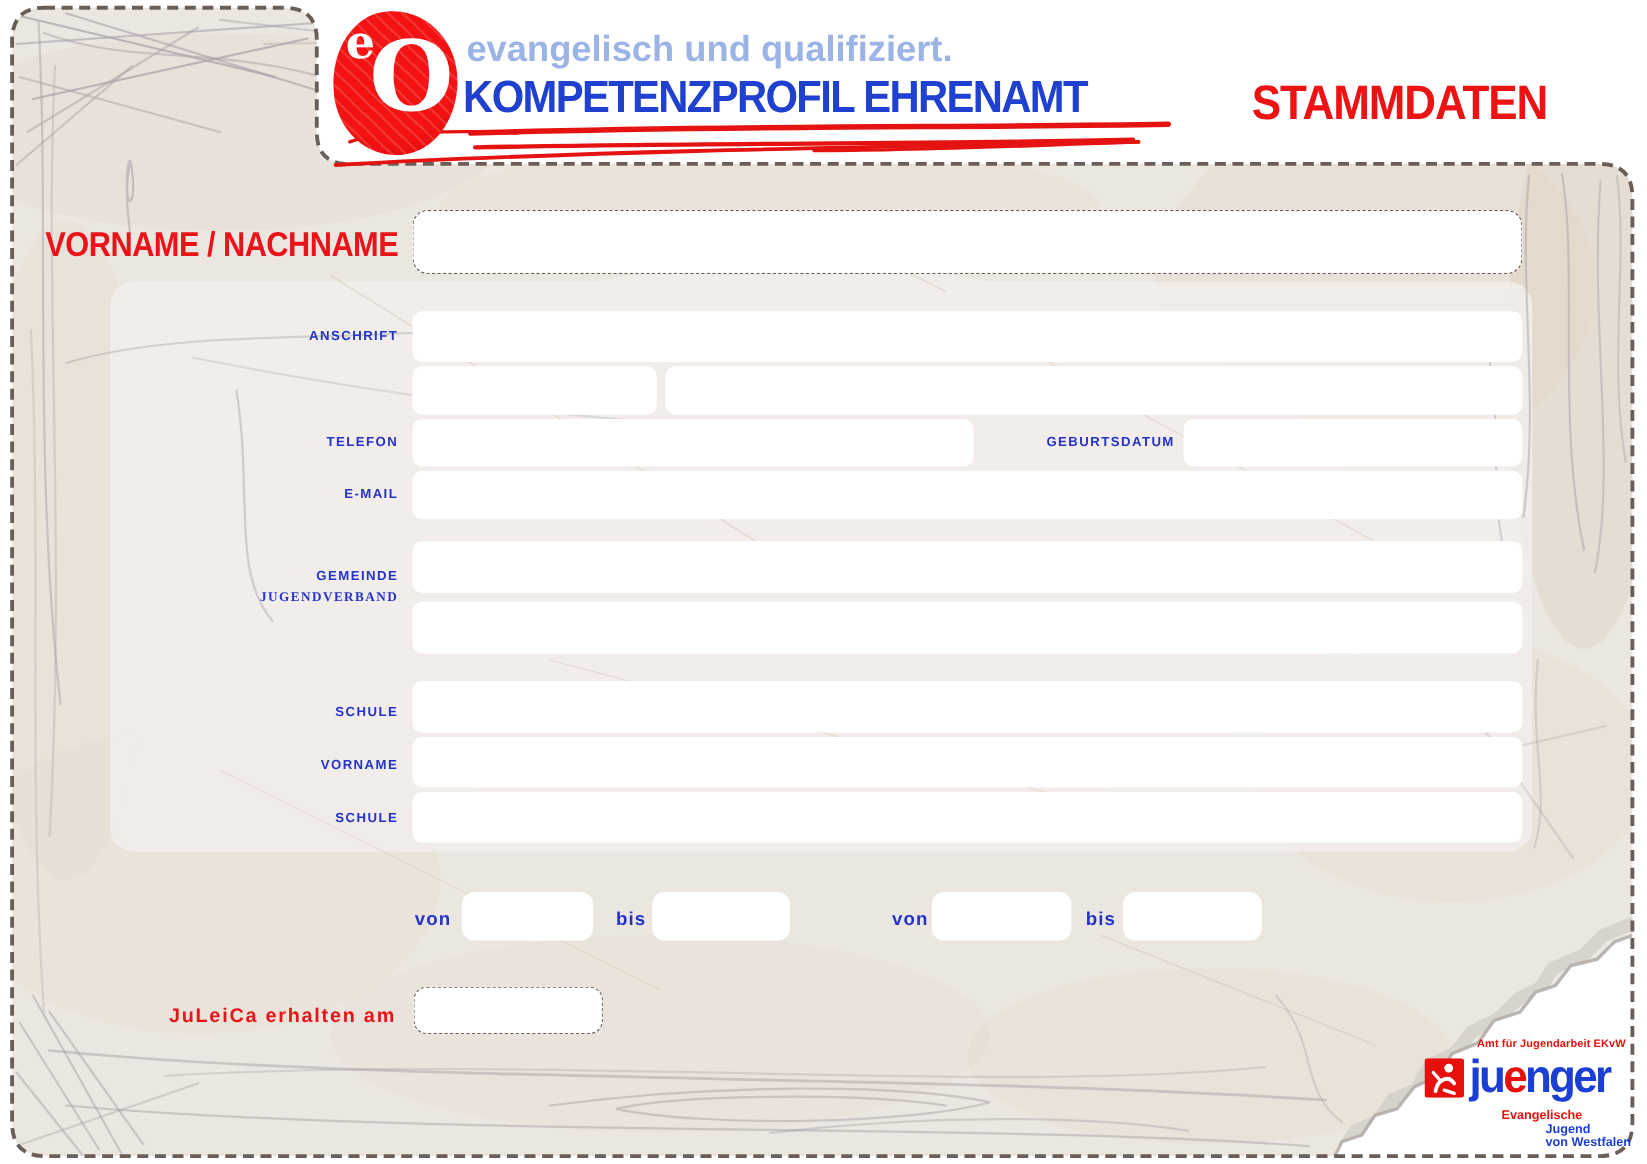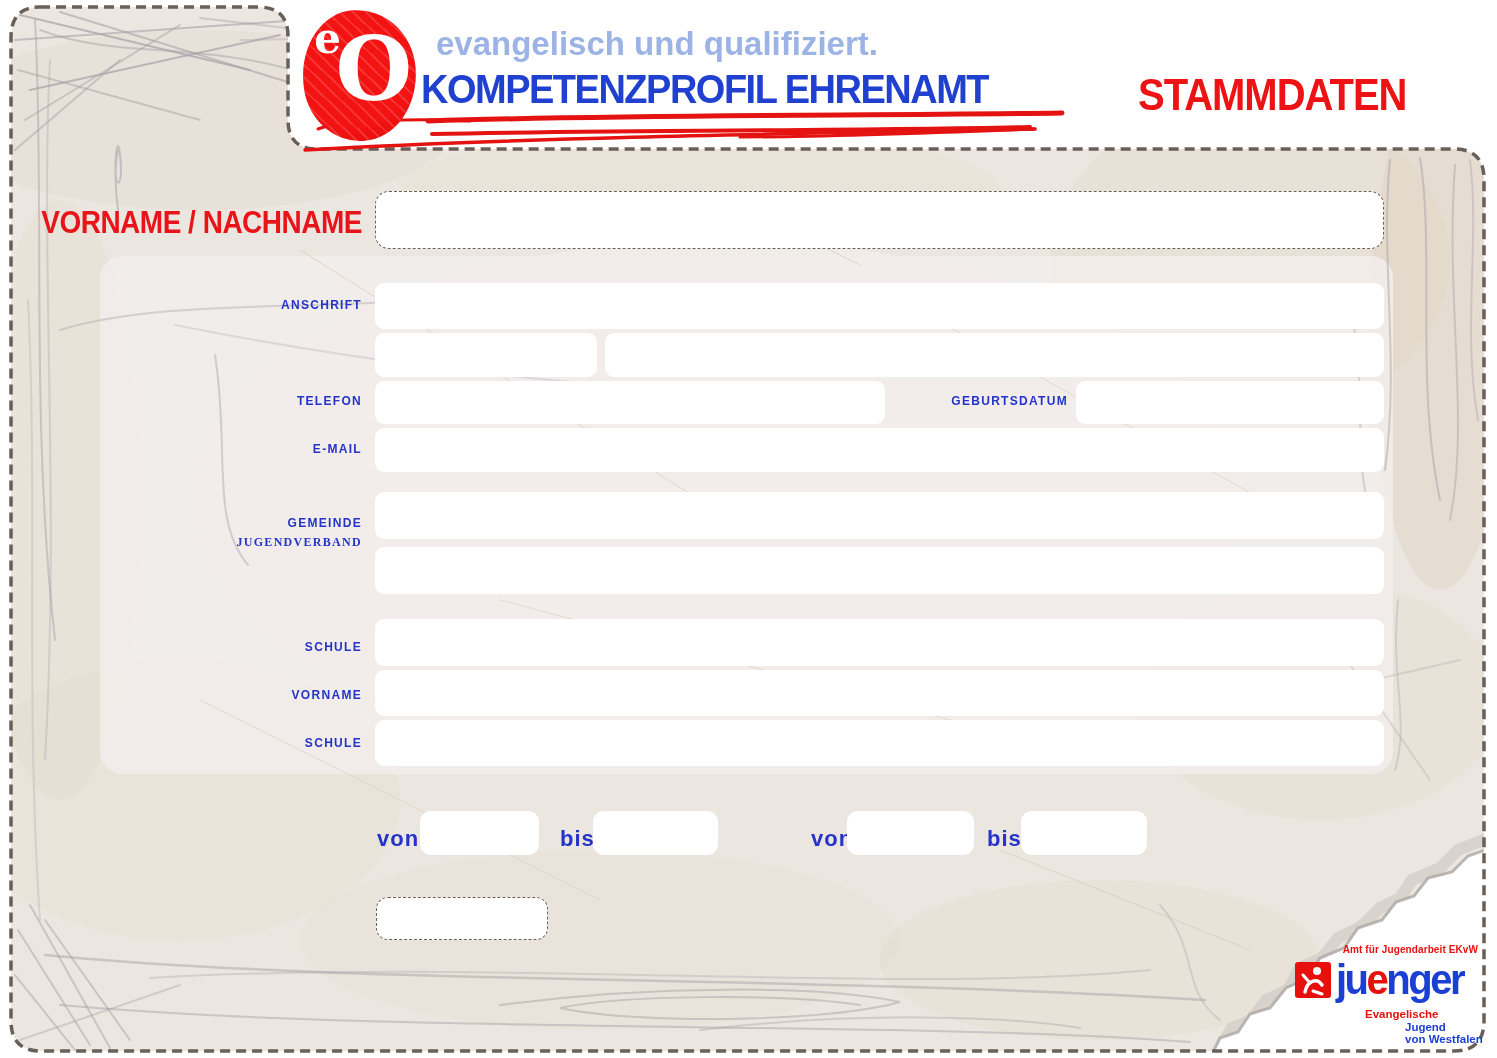--- a/index.html
+++ b/index.html
@@ -10,33 +10,33 @@
   
   .eq-circle{position:absolute;left:303px;top:10px;width:113px;height:131px;
      background:radial-gradient(circle at 45% 45%, #f31312 60%, #dd0a0b 100%);
      border-radius:48% 52% 50% 50% / 52% 48% 53% 47%;transform:rotate(-4deg);}
   .eq-circle::after{content:"";position:absolute;inset:0;border-radius:inherit;
      background:repeating-linear-gradient(48deg,rgba(255,255,255,.14) 0 2px,rgba(255,255,255,0) 2px 9px);}
   .eq-e{position:absolute;left:14px;top:2px;font-family:"DejaVu Serif",serif;font-weight:bold;
      font-size:42px;color:#fff;z-index:2;transform:rotate(4deg);}
   .eq-o{position:absolute;left:33px;top:16px;font-family:"DejaVu Serif",serif;font-weight:bold;
      font-size:88px;line-height:1;color:#fff;z-index:2;transform:rotate(4deg);}
-  .tagline{position:absolute;left:436px;top:25px;font-size:33px;font-weight:bold;color:#9cb3e6;letter-spacing:0;}
+  .tagline{position:absolute;left:424px;top:25px;font-size:33px;font-weight:bold;color:#9cb3e6;letter-spacing:0;}
   .main-title{position:absolute;left:421px;top:66px;font-size:38px;font-weight:bold;color:#2040cf;
      letter-spacing:-1.5px;transform:scaleY(1.08);transform-origin:left top;}
   .page-title{position:absolute;left:1138px;top:70px;font-size:40px;font-weight:bold;color:#ed1214;
      letter-spacing:-1px;transform:scaleY(1.1);transform-origin:left top;}
 
   
   .lbl{position:absolute;font-weight:bold;color:#2433c8;font-size:12px;letter-spacing:1.3px;
        text-align:right;left:60px;width:302px;}
   .lbl-red{color:#e8141a;}
   .name-lbl{position:absolute;left:40px;width:322px;top:205px;text-align:right;font-size:28px;
       font-weight:bold;color:#e8141a;letter-spacing:-0.5px;transform:scaleY(1.12);transform-origin:right top;}
-  .word{position:absolute;font-weight:bold;color:#2433c8;font-size:22px;letter-spacing:1px;}
+  .word{position:absolute;font-weight:bold;color:#2433c8;font-size:17px;letter-spacing:1px;}
 
   
   .fld{position:absolute;background:#ffffff;border:none;border-radius:9px;box-sizing:border-box;
        font-family:"Liberation Sans",sans-serif;font-size:18px;color:#333;padding:0 12px;}
   .fld-dashed{border:1px dashed #6b6158;border-radius:14px;}
 
   
   .banner{position:absolute;left:1295px;width:183px;top:944px;text-align:right;font-size:10px;
       font-weight:bold;color:#e8100c;letter-spacing:0.1px;}
   .juenger-icon{position:absolute;left:1295px;top:962px;width:36px;height:36px;}
@@ -183,20 +183,21 @@
 
   <span class="word" style="left:377px;top:826px;">von</span>
   <input class="fld" style="left: 420px; top: 811px; width: 119px; height: 44px; border-radius: 11px;">
   <span class="word" style="left:560px;top:826px;">bis</span>
   <input class="fld" style="left: 593px; top: 811px; width: 125px; height: 44px; border-radius: 11px;">
   <span class="word" style="left:811px;top:826px;">von</span>
   <input class="fld" style="left: 847px; top: 811px; width: 127px; height: 44px; border-radius: 11px;">
   <span class="word" style="left:987px;top:826px;">bis</span>
   <input class="fld" style="left: 1021px; top: 811px; width: 126px; height: 44px; border-radius: 11px;">
 
+  <div class="lbl lbl-red" style="top:913px;font-size:18px;letter-spacing:1.6px;left:58px;width:302px;">JuLeiCa erhalten am</div>
   <input class="fld fld-dashed" style="left: 376px; top: 897px; width: 172px; height: 43px; border-radius: 12px;">
 
   <div class="banner">Amt für Jugendarbeit EKvW</div>
   <div class="juenger-icon">
     <svg viewBox="0 0 36 36" width="36" height="36" xmlns="http://www.w3.org/2000/svg">
       <rect x="0" y="0" width="36" height="36" rx="3" fill="#e8100c"></rect>
       <circle cx="22" cy="9" r="4" fill="#ffffff"></circle>
       <path d="M10 30 C12 19 22 15 27 23" fill="none" stroke="#ffffff" stroke-width="3.4" stroke-linecap="round"></path>
       <path d="M15 21 L8 13" fill="none" stroke="#ffffff" stroke-width="3" stroke-linecap="round"></path>
       <path d="M18 29 L27 32" fill="none" stroke="#ffffff" stroke-width="3" stroke-linecap="round"></path>

